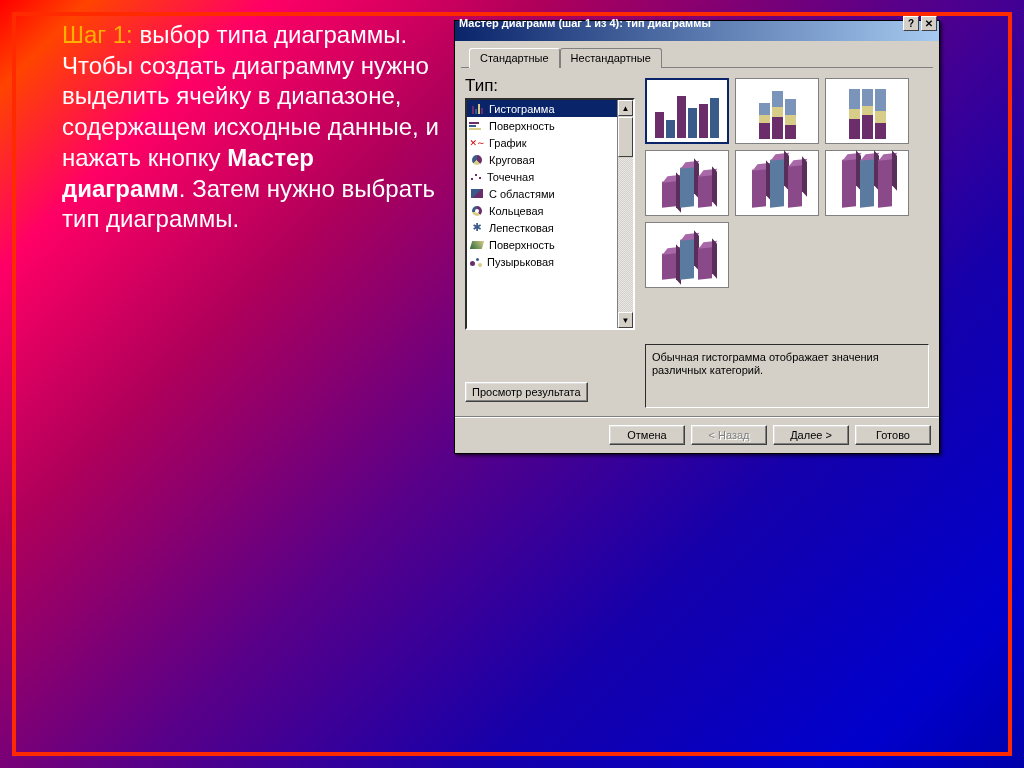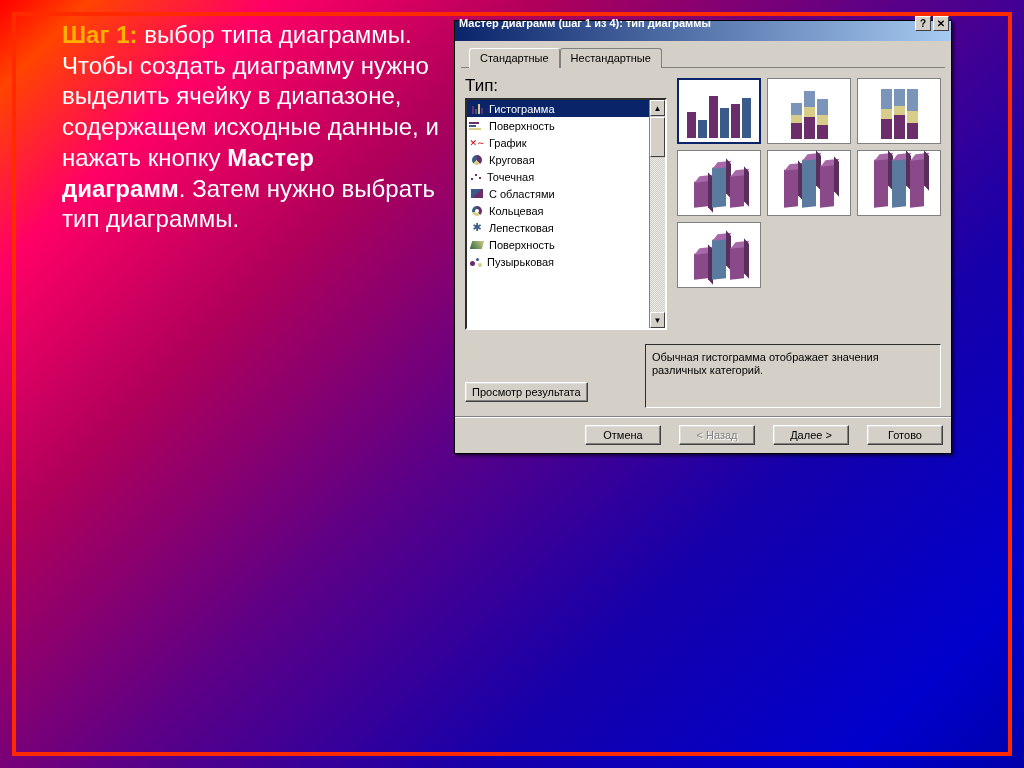--- a/index.html
+++ b/index.html
@@ -26,21 +26,21 @@
     display: flex;
     padding: 4px 30px 0 46px;
     gap: 12px;
   }
   .left-text {
     flex: 0 0 380px;
     color: #ffffff;
     font-size: 24px;
     line-height: 1.28;
   }
-  .left-text .orange { color: #ffb000; font-weight: 700; }
+  .left-text .orange { color: #ffb000; font-weight: 400; }
   .left-text .bold { font-weight: 700; }
 
   
   .dlg {
     flex: 0 0 486px;
     background: #d4d0c8;
     border: 1px solid #000;
     box-shadow: 2px 2px 3px rgba(0,0,0,.6);
     font-family: Tahoma, Arial, sans-serif;
     font-size: 11px;
@@ -88,21 +88,21 @@
   }
   .tab.inactive { background:#d4d0c8; color:#000; }
 
   .body-area {
     display: flex;
     padding: 8px 10px 4px;
     gap: 10px;
   }
   .col-label { font-size: 17px; margin-bottom: 2px; text-decoration: underline; text-decoration-color:#d4d0c8; }
   .listbox {
-    width: 202px; height: 232px;
+    width: 170px; height: 232px;
     background: #fff;
     border: 2px inset #fff;
     border-top-color:#808080; border-left-color:#808080;
     display:flex;
   }
   .list-items { flex:1; overflow:hidden; }
   .li {
     display:flex; align-items:center;
     height: 17px;
     padding: 0 2px;
@@ -189,21 +189,21 @@
     padding: 3px 6px;
     font-size:11px;
     text-align:center;
     cursor: default;
     min-width: 76px;
   }
   .btn.disabled { color:#808080; text-shadow: 1px 1px 0 #fff; }
   .footer {
     border-top:1px solid #808080;
     padding: 8px 8px;
-    display:flex; justify-content:flex-end; gap:18px;
+    display:flex; justify-content:flex-end; gap:6px;
     background:#d4d0c8;
     box-shadow: inset 0 1px 0 #fff;
   }
 
   
   .bottom-row { display:flex; gap:10px; padding: 0 10px 8px; }
   .bottom-row .left { width:170px; display:flex; align-items:flex-end; padding-bottom:6px;}
   .bottom-row .right { flex:1; }
 
   

